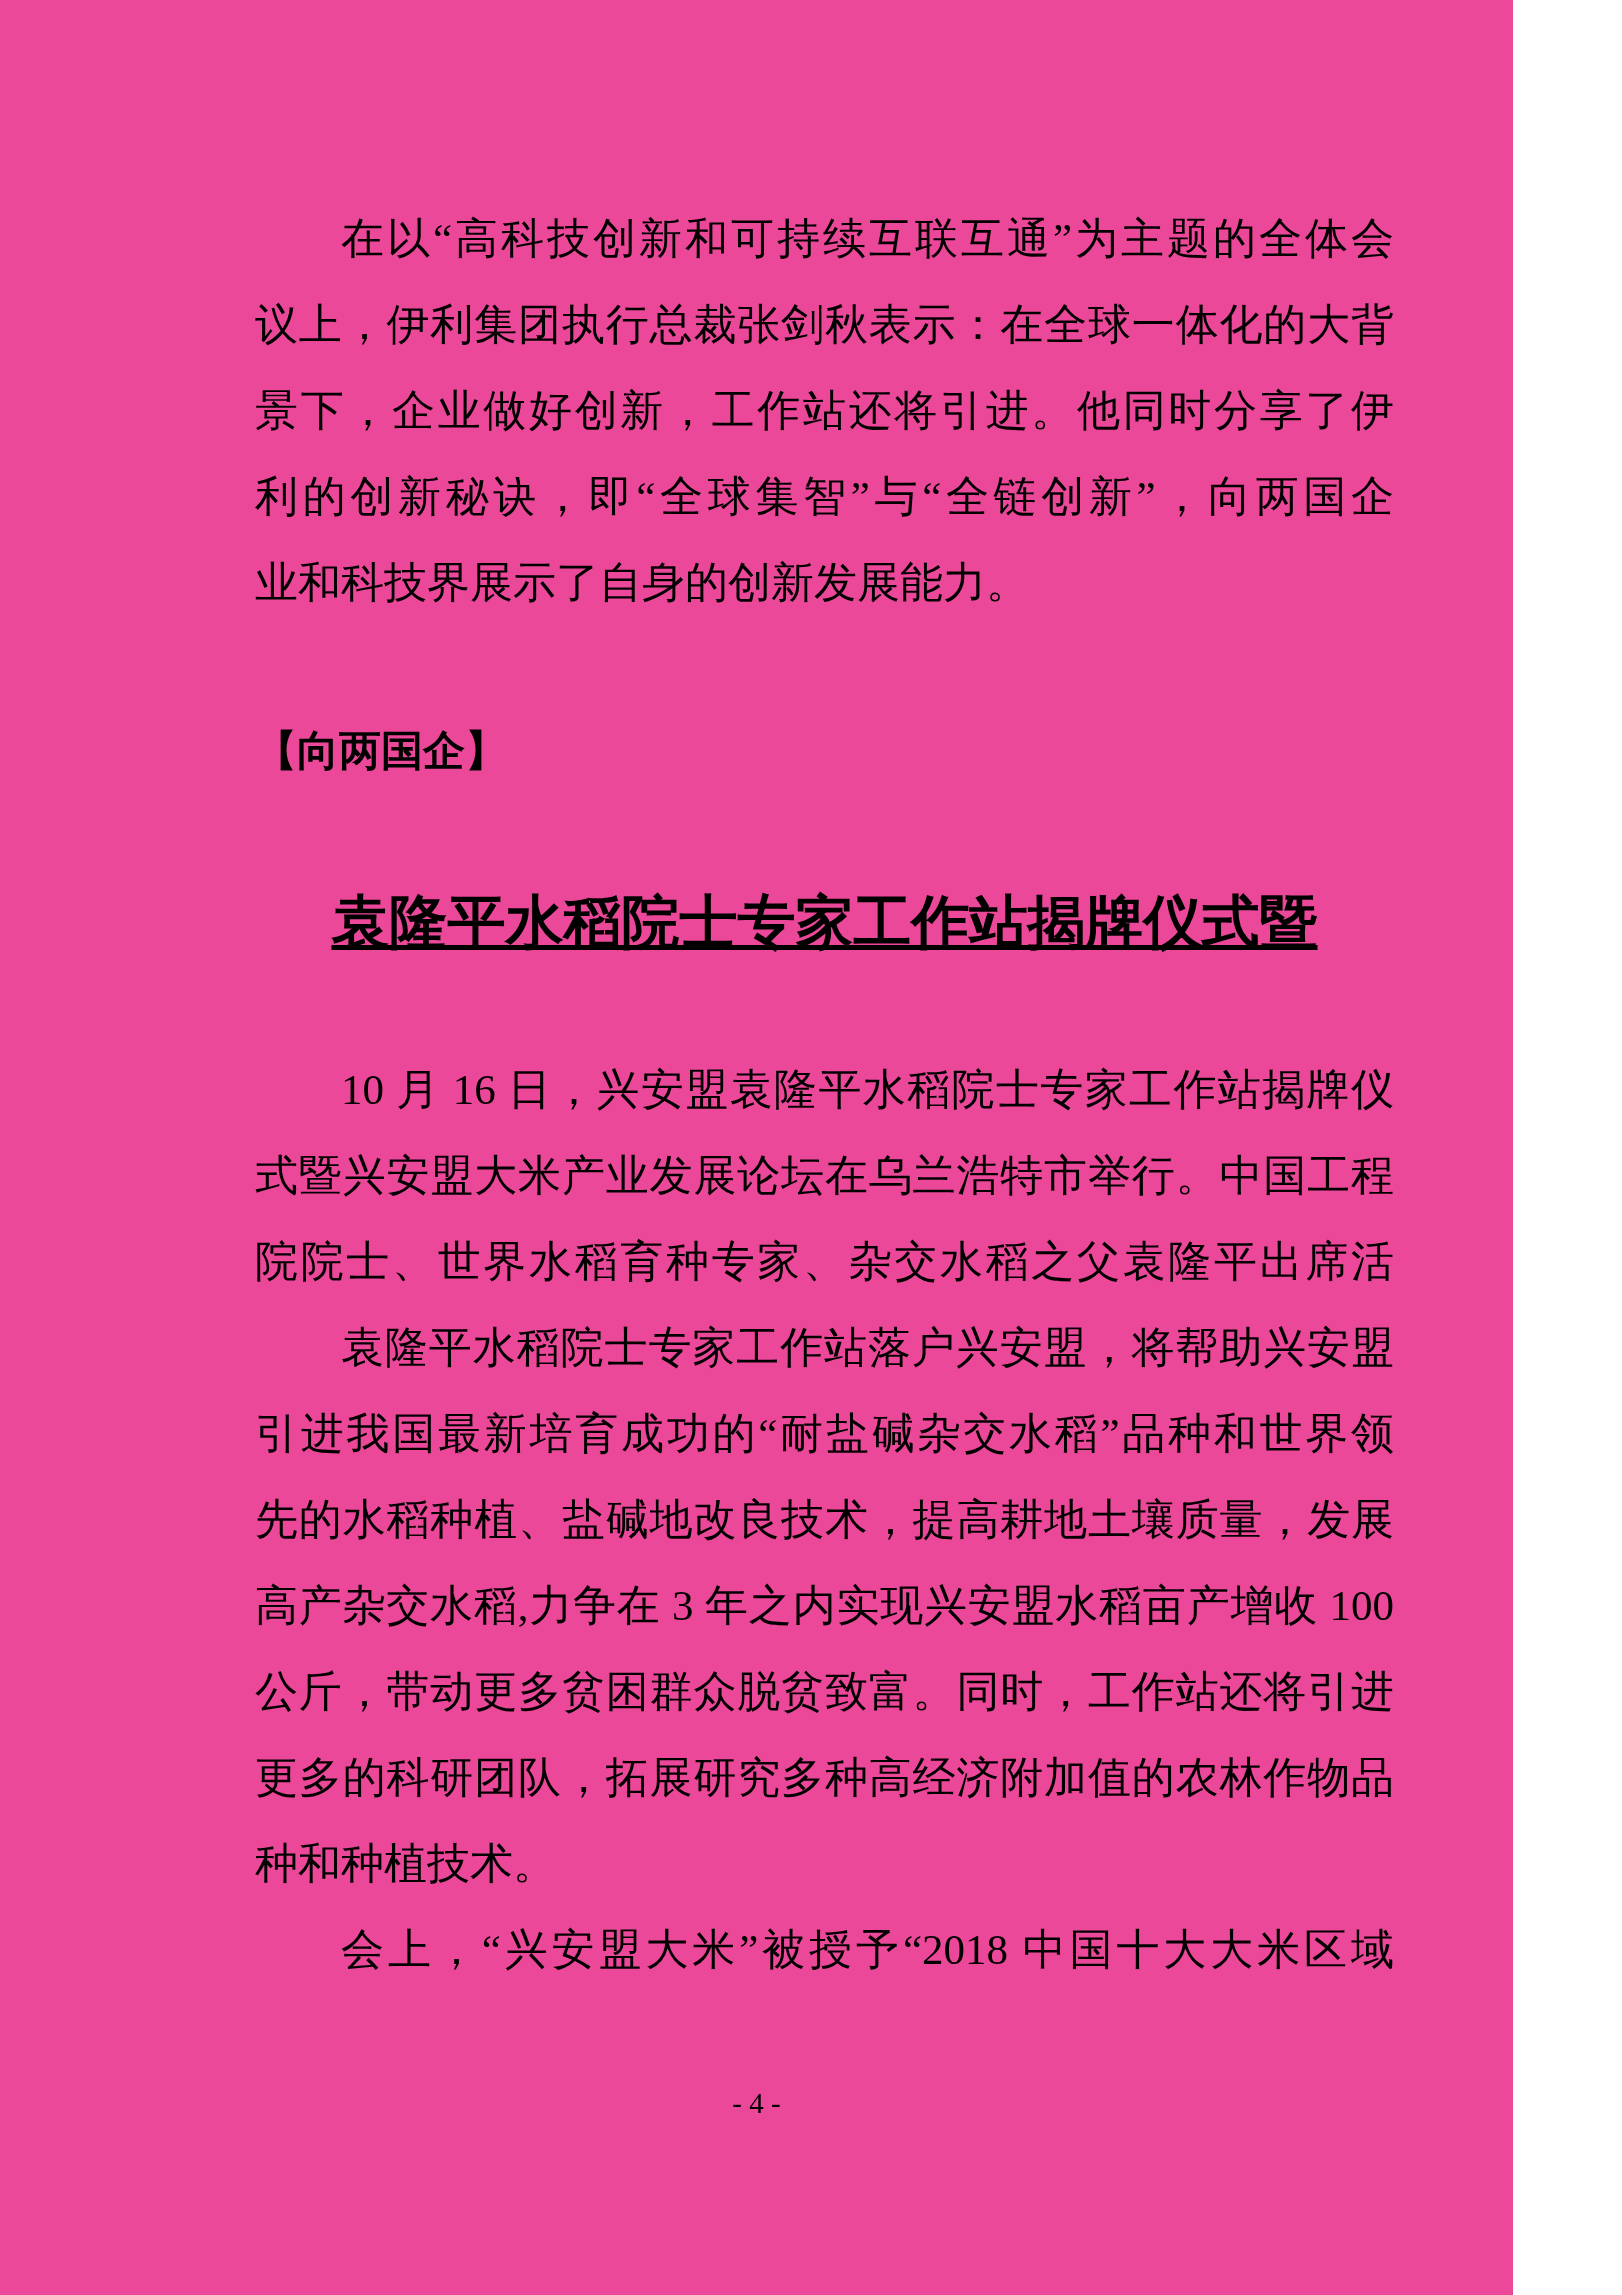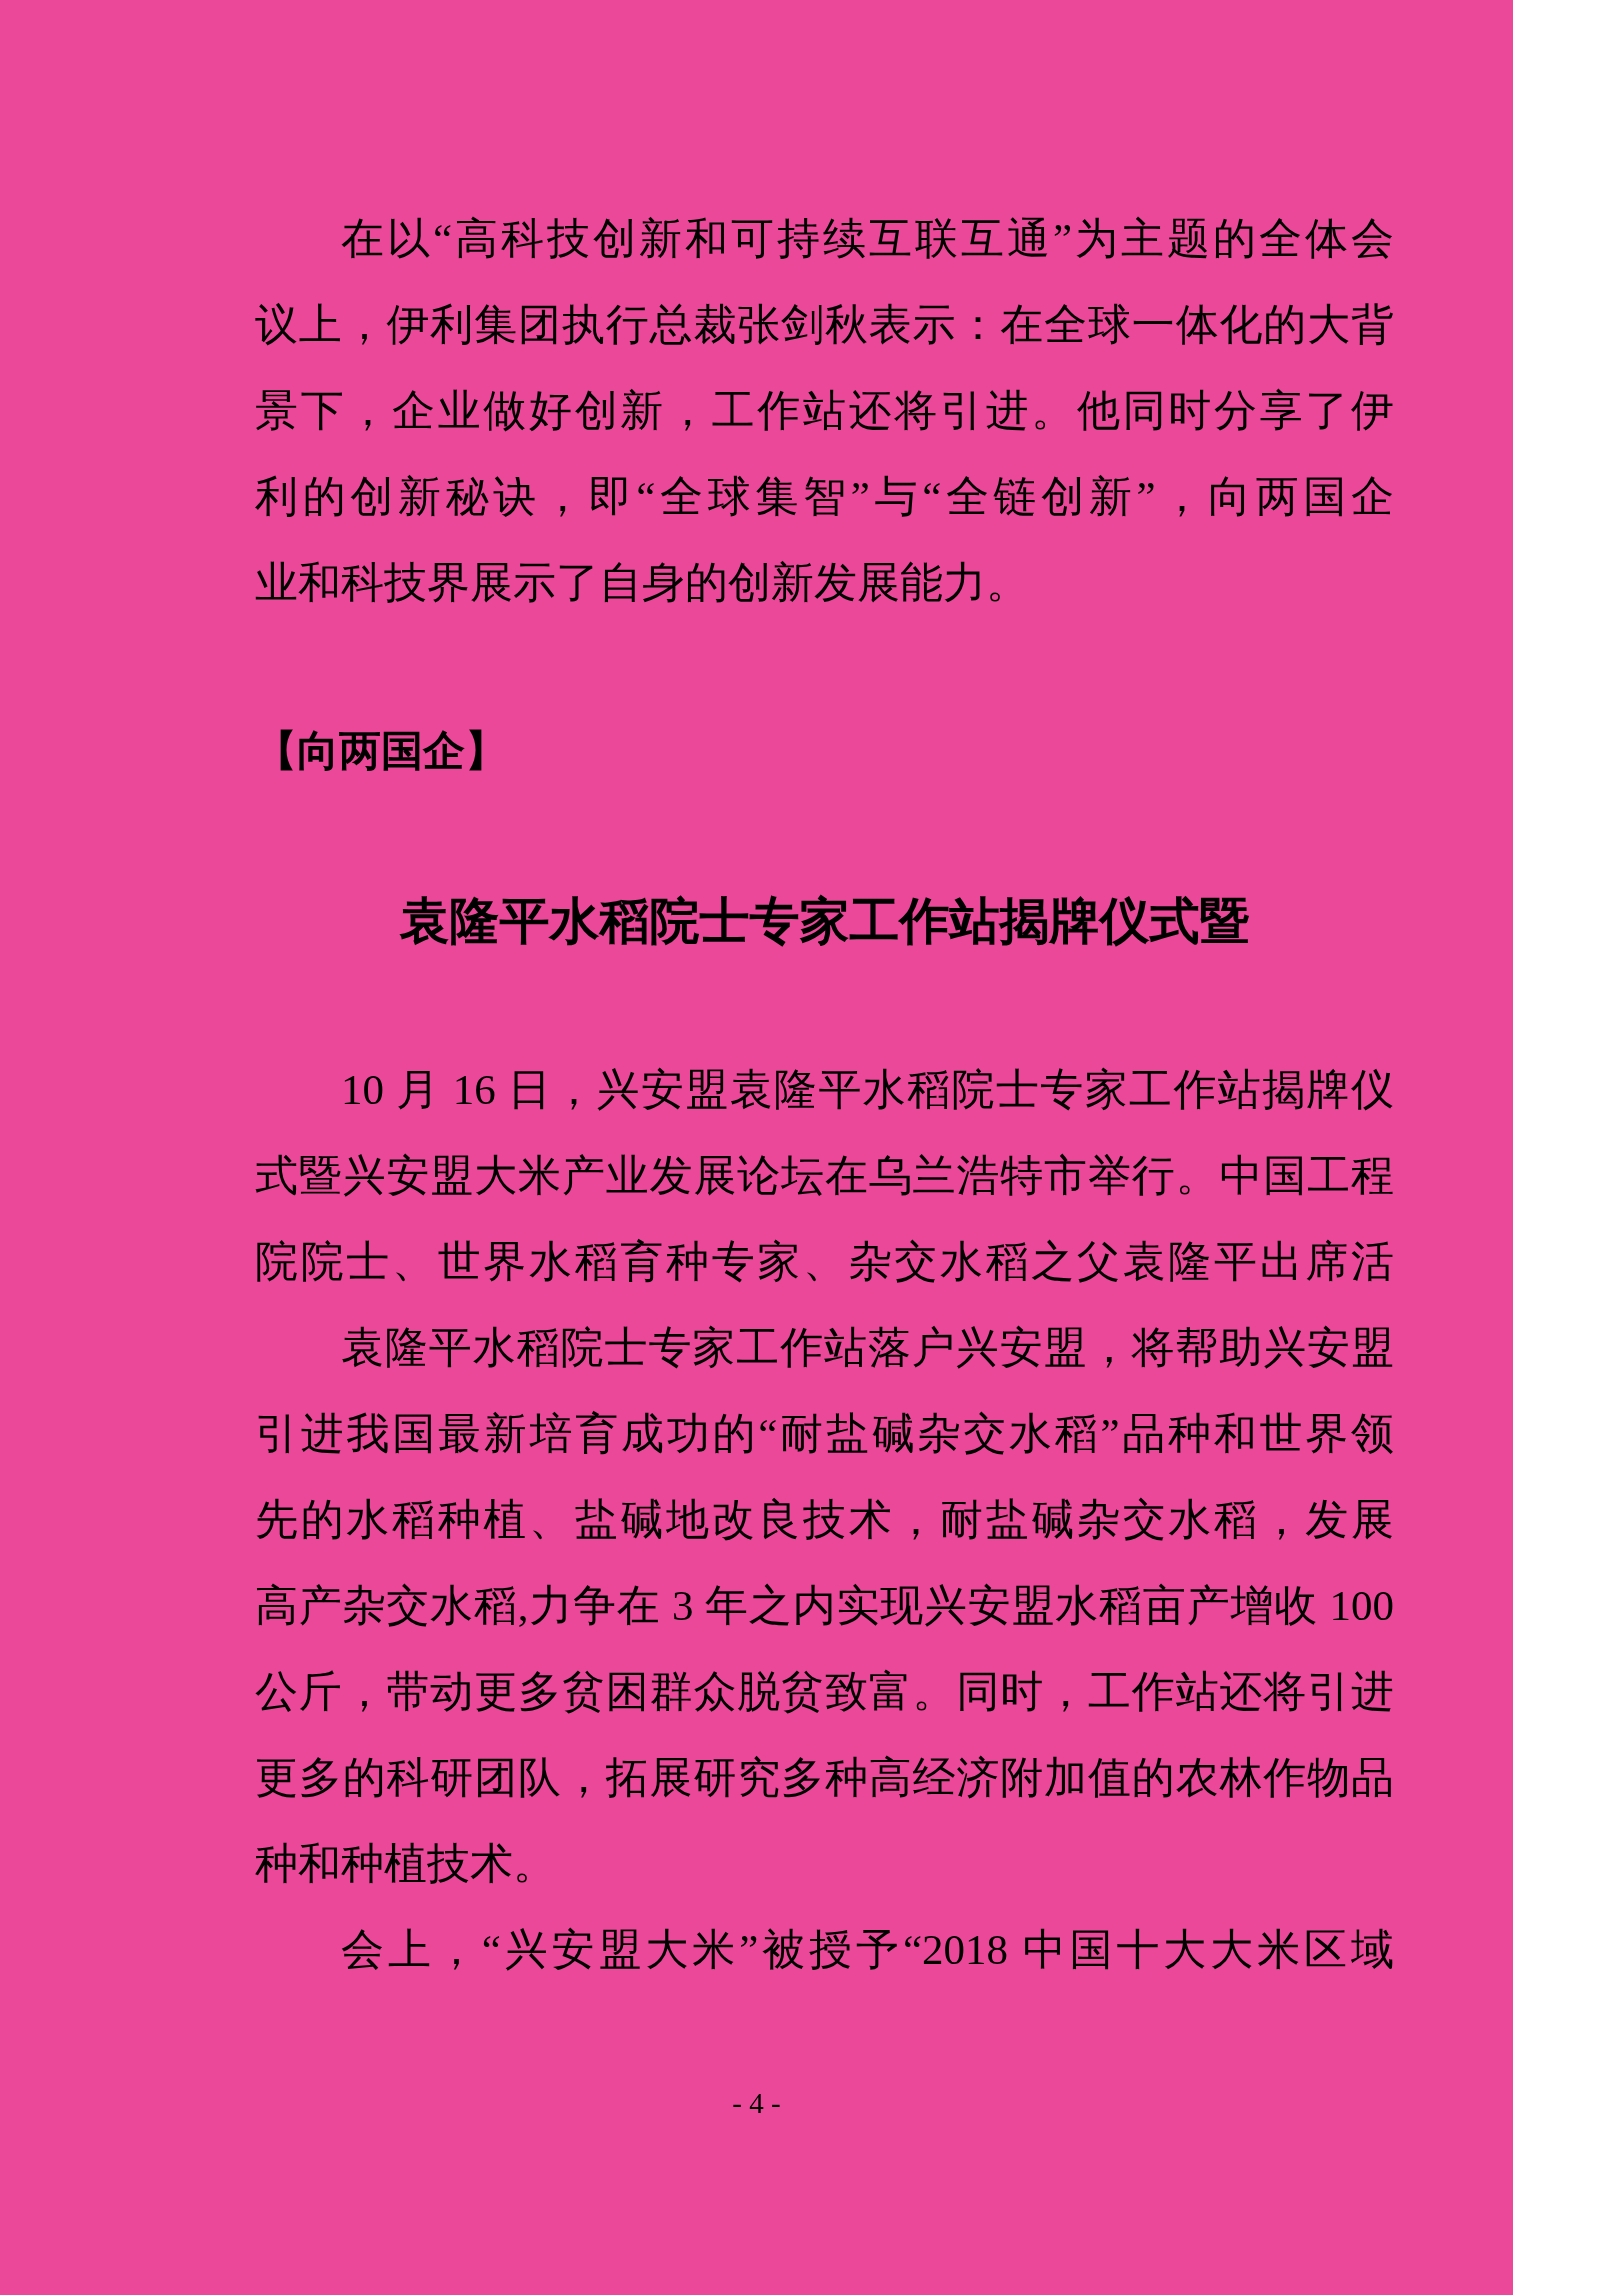--- a/index.html
+++ b/index.html
@@ -45,25 +45,26 @@
   .heading {
     margin: 82px 0 0 0;
     font-size: 42px;
     line-height: 86px;
     font-weight: bold;
     font-family: "Liberation Sans", sans-serif;
     text-align: left;
   }
   .title {
     margin: 84px 0 0 0;
-    font-size: 50px;
+    font-size: 58px;
     line-height: 87px;
     font-weight: bold;
     font-family: "Liberation Sans", sans-serif;
     text-align: center;
+    text-decoration: underline;
   }
   .title .title-line {
     height: 87px;
     overflow: hidden;
   }
   .gap-before {
     margin-top: 82px;
   }
   .pagenum {
     position: absolute;
@@ -98,21 +99,21 @@
 
     <section class="para gap-before">
       <div class="line first">10 月 16 日，兴安盟袁隆平水稻院士专家工作站揭牌仪</div>
       <div class="line">式暨兴安盟大米产业发展论坛在乌兰浩特市举行。中国工程</div>
       <div class="line">院院士、世界水稻育种专家、杂交水稻之父袁隆平出席活动。</div>
     </section>
 
     <section class="para">
       <div class="line first">袁隆平水稻院士专家工作站落户兴安盟，将帮助兴安盟</div>
       <div class="line">引进我国最新培育成功的“耐盐碱杂交水稻”品种和世界领</div>
-      <div class="line">先的水稻种植、盐碱地改良技术，耐盐碱杂交水稻，发展</div>
+      <div class="line">先的水稻种植、盐碱地改良技术，提高耕地土壤质量，发展</div>
       <div class="line">高产杂交水稻,力争在 3 年之内实现兴安盟水稻亩产增收 100</div>
       <div class="line">公斤，带动更多贫困群众脱贫致富。同时，工作站还将引进</div>
       <div class="line">更多的科研团队，拓展研究多种高经济附加值的农林作物品</div>
       <div class="line end">种和种植技术。</div>
     </section>
 
     <section class="para">
       <div class="line first">会上，“兴安盟大米”被授予“2018 中国十大大米区域</div>
     </section>
 

